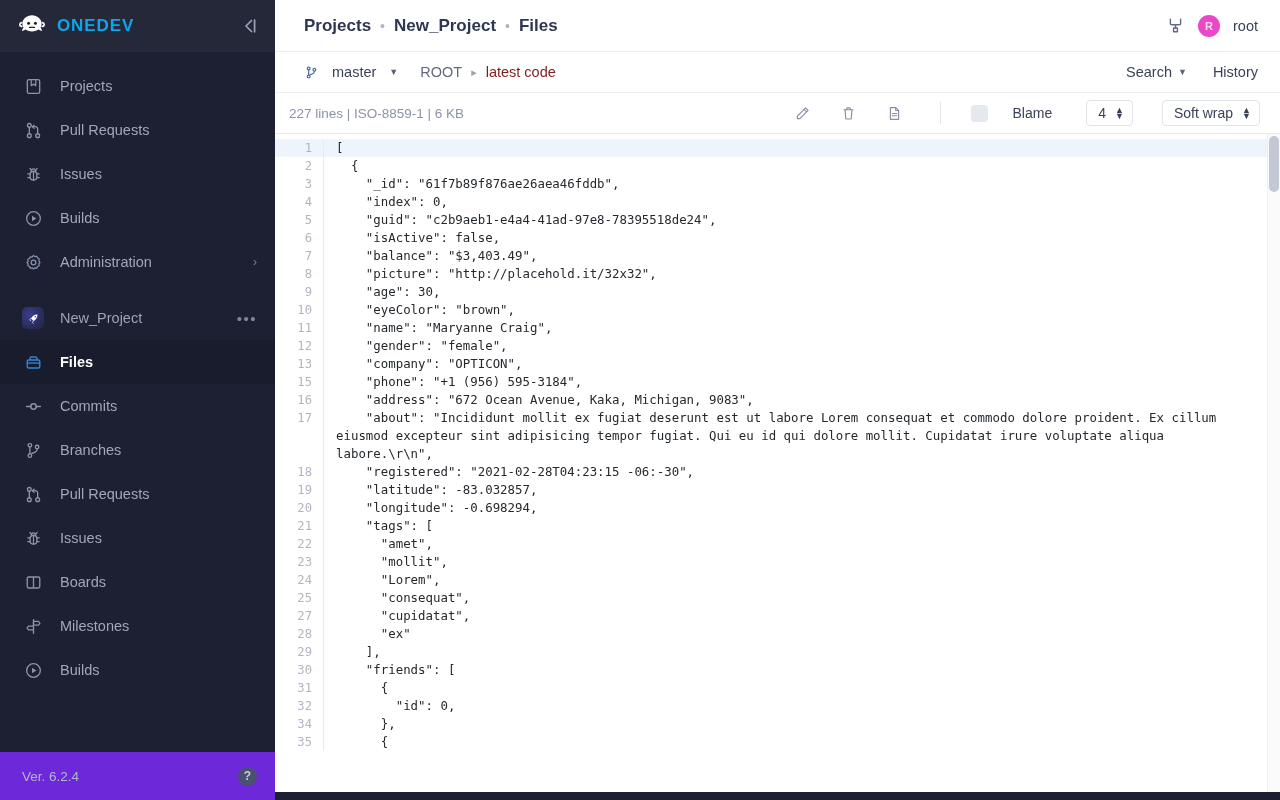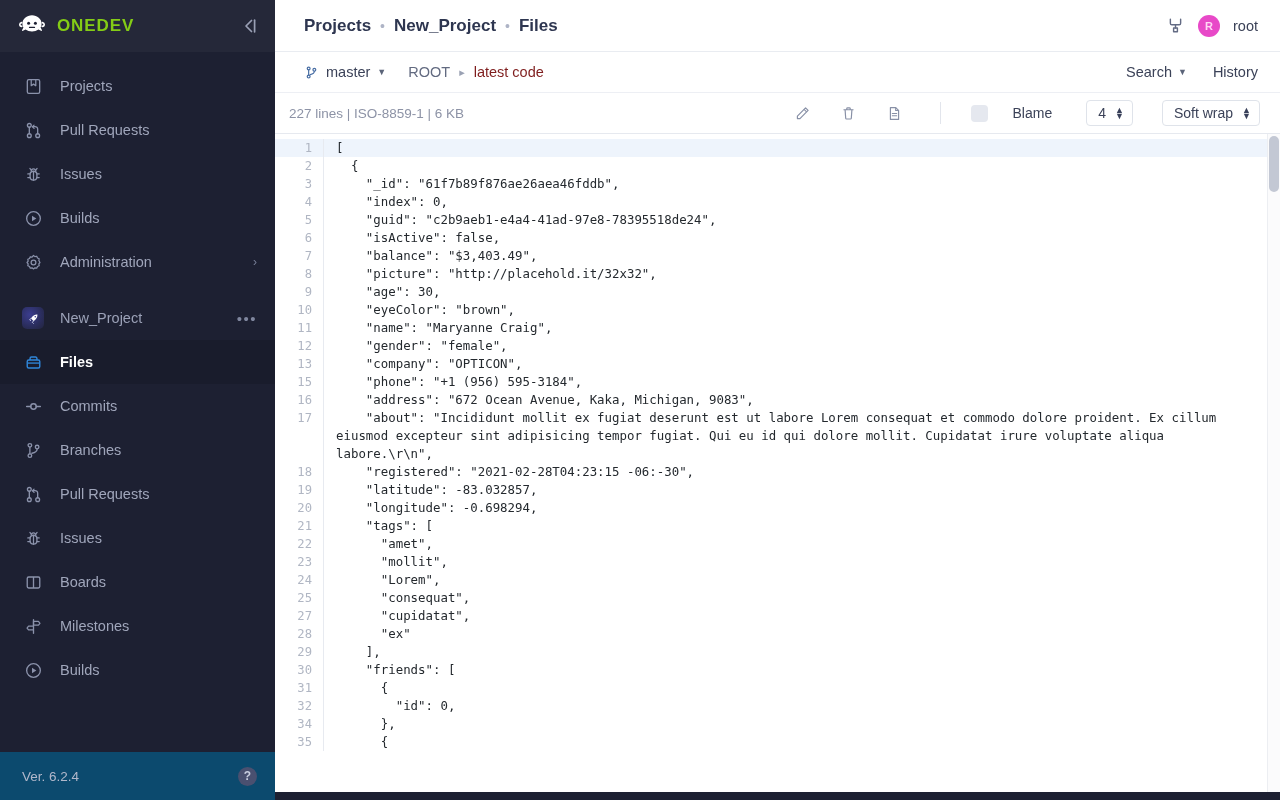--- a/index.html
+++ b/index.html
@@ -21,21 +21,21 @@
   }
   .sb-brand {
     height: 52px; flex: 0 0 52px;
     display: flex; align-items: center;
     padding: 0 14px 0 18px;
     background: #252839;
   }
   .sb-logo { width: 28px; height: 28px; flex: 0 0 28px; position: relative; }
   .sb-logo svg { display:block; }
   .sb-brand-name {
-    color: #84cc16; font-size: 17px; font-weight: bold;
+    color: #0ea5e9; font-size: 17px; font-weight: bold;
     letter-spacing: 0.9px; margin-left: 11px; flex: 1 1 auto;
   }
   .sb-collapse {
     color: #9aa0b5; width: 22px; height: 22px;
     display: flex; align-items: center; justify-content: center;
     cursor: pointer;
   }
   .sb-collapse svg { display: block; }
 
   .sb-nav { flex: 1 1 auto; padding-top: 12px; overflow: hidden; }
@@ -62,21 +62,21 @@
   .rocket-badge {
     width: 22px; height: 22px; border-radius: 5px;
     background: radial-gradient(circle at 35% 35%, #3b3d8f 0%, #2a2d5c 60%, #23253f 100%);
     display: flex; align-items: center; justify-content: center;
   }
 
   .sb-footer {
     height: 48px; flex: 0 0 48px;
     display: flex; align-items: center;
     padding: 0 18px 0 22px;
-    background: #0c4a6e;
+    background: #6d28d9;
   }
   .sb-ver { color: #b2b8cb; font-size: 13.5px; flex: 1 1 auto; }
   .sb-help {
     width: 19px; height: 19px; border-radius: 50%;
     background: #4a5070; color: #c9cee0;
     font-size: 12px; font-weight: bold;
     display: flex; align-items: center; justify-content: center;
     cursor: pointer;
   }
 
@@ -108,21 +108,21 @@
 
   .subbar {
     height: 41px; flex: 0 0 41px;
     display: flex; align-items: center;
     padding: 0 22px 0 29px;
     border-bottom: 1px solid #edeff4;
     background: #ffffff;
   }
   .subbar-left { display: flex; align-items: center; flex: 1 1 auto; gap: 0; }
   .branch-btn {
-    display: flex; align-items: center; gap: 7px;
+    display: flex; align-items: center; gap: 13px;
     color: #3b4258; font-size: 14.5px; cursor: pointer;
     margin-right: 22px;
   }
   .branch-btn .bic { color: #4a6fa5; display: flex; }
   .caret { font-size: 9px; color: #5b6479; }
   .path-root { color: #626a80; font-size: 14.5px; cursor: pointer; }
   .path-arrow { color: #9aa1b3; font-size: 11px; margin: 0 9px; }
   .path-leaf { color: #7f1d1d; font-size: 14.5px; }
   .subbar-right { display: flex; align-items: center; gap: 26px; }
   .sb-link { color: #3b4258; font-size: 14.5px; cursor: pointer; display: flex; align-items: center; gap: 6px; }

